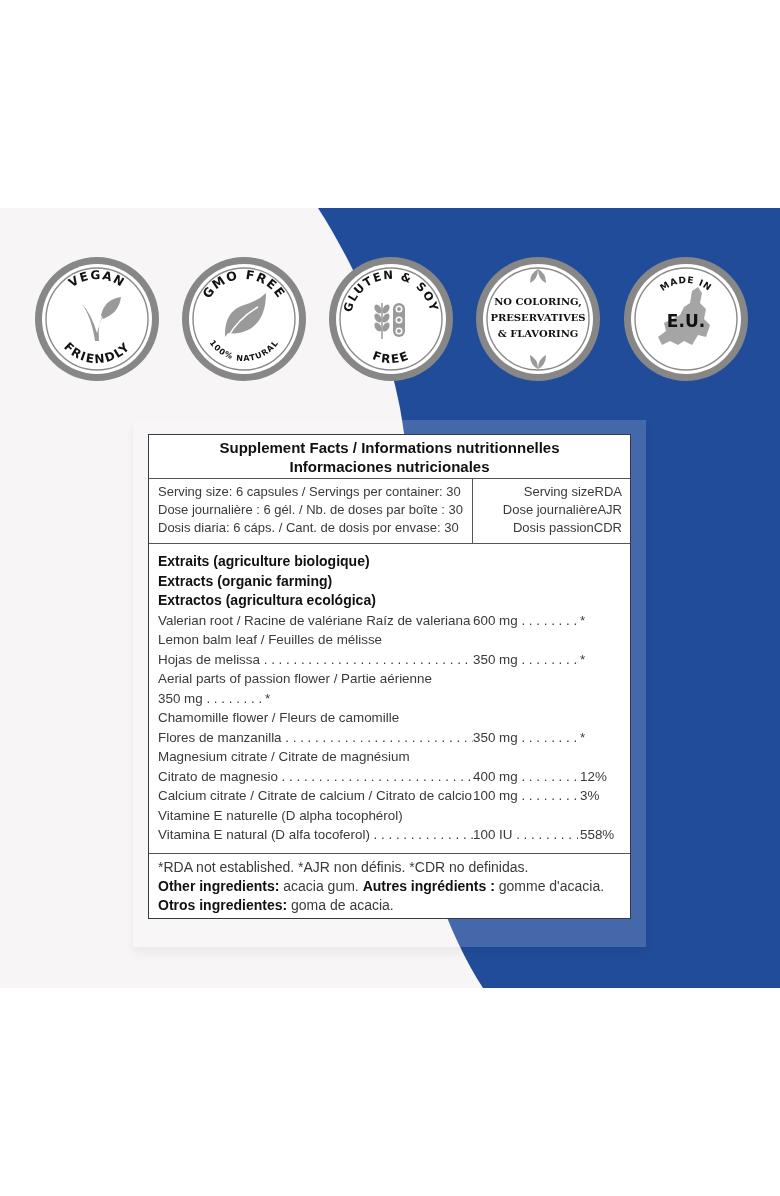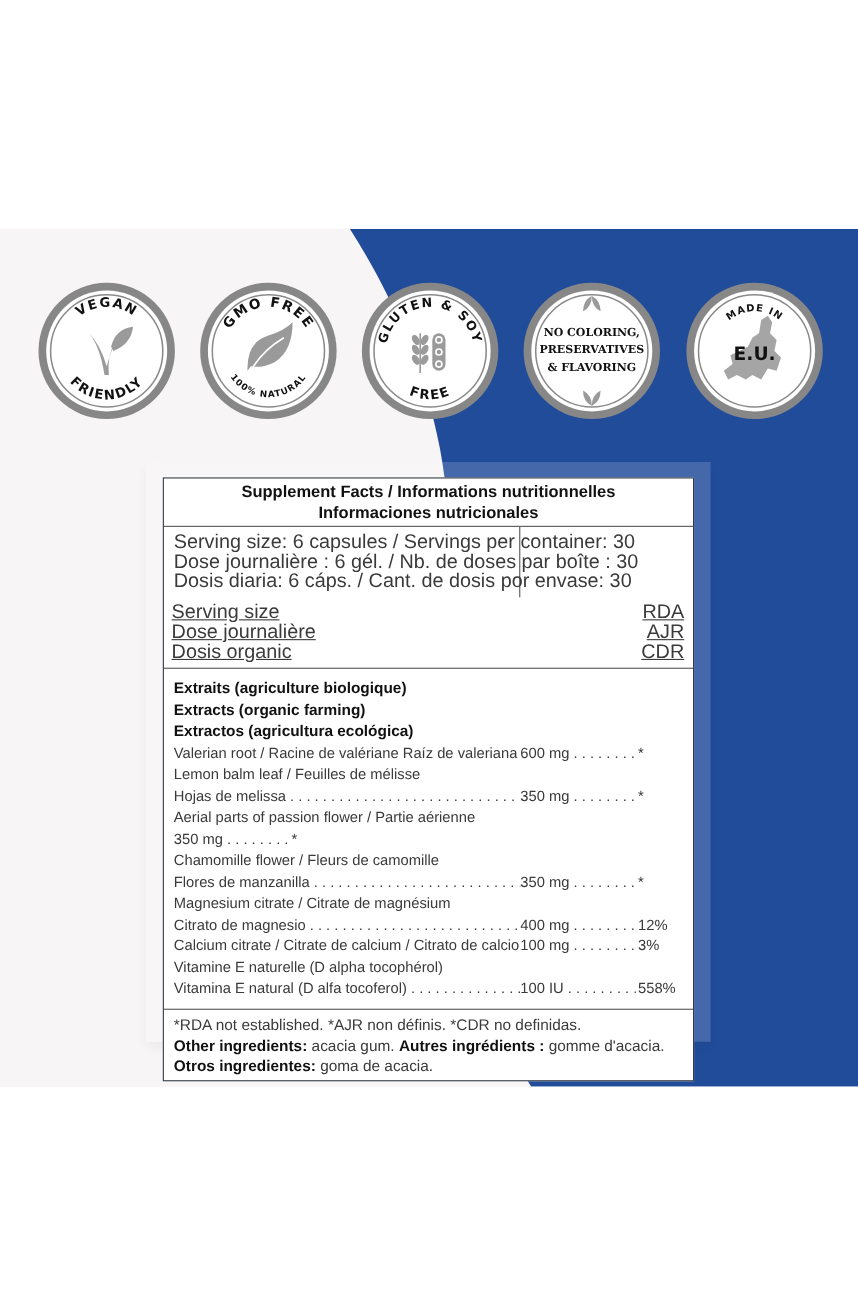--- a/index.html
+++ b/index.html
@@ -27,25 +27,25 @@
     background: #ffffff; border: 1.5px solid #333a44;
     color: #2a2a2a;
     font-family: "Liberation Sans", sans-serif;
   }
   .facts .title {
     text-align: center; font-weight: bold; font-size: 15px; line-height: 19px;
     padding: 3px 4px 2px; color: #111; border-bottom: 1.5px solid #555;
   }
   .facts .serving {
     display: flex; border-bottom: 1.5px solid #555;
-    font-size: 18px; line-height: 18px; color: #3a3a3a; flex-direction: column;
+    font-size: 13px; line-height: 18px; color: #3a3a3a;
   }
   .serving .left { width: 314px; padding: 4px 0 6px 9px; border-right: 1.5px solid #555; white-space: nowrap; }
   .serving .right { flex: 1; padding: 4px 8px 6px 7px; }
-  .serving .right .r { display: flex; justify-content: space-between; text-decoration: underline; }
+  .serving .right .r { display: flex; justify-content: flex-end; }
   .body { padding: 8px 9px 8px 9px; font-size: 13.4px; line-height: 19.5px; color: #3a3a3a; }
   .body .head { font-weight: bold; color: #111; font-size: 14px; }
   .row { display: flex; white-space: nowrap; }
   .row .name { width: 315px; overflow: hidden; position: relative; }
   .row .name.dots::after {
     content: " . . . . . . . . . . . . . . . . . . . . . . . . . . . . . . . . . . . . . . . . . . . . . . . . . . . . . . . . . . . .";
     letter-spacing: 0px;
   }
   .row .amt { width: 105px; overflow: hidden; }
   .row .amt::after { content: " . . . . . . . . . . . . . . . . . . ."; }
@@ -190,21 +190,21 @@
       <div class="right">
         <div class="r">
             <span>Serving size</span>
             <span>RDA</span>
           </div>
         <div class="r">
             <span>Dose journalière</span>
             <span>AJR</span>
           </div>
         <div class="r">
-            <span>Dosis organic</span>
+            <span>Dosis passion</span>
             <span>CDR</span>
           </div>
       </div>
     </div>
     <div class="body">
       <div class="head">Extraits (agriculture biologique)</div>
       <div class="head">Extracts (organic farming)</div>
       <div class="head">Extractos (agricultura ecológica)</div>
 
       <div class="row">

